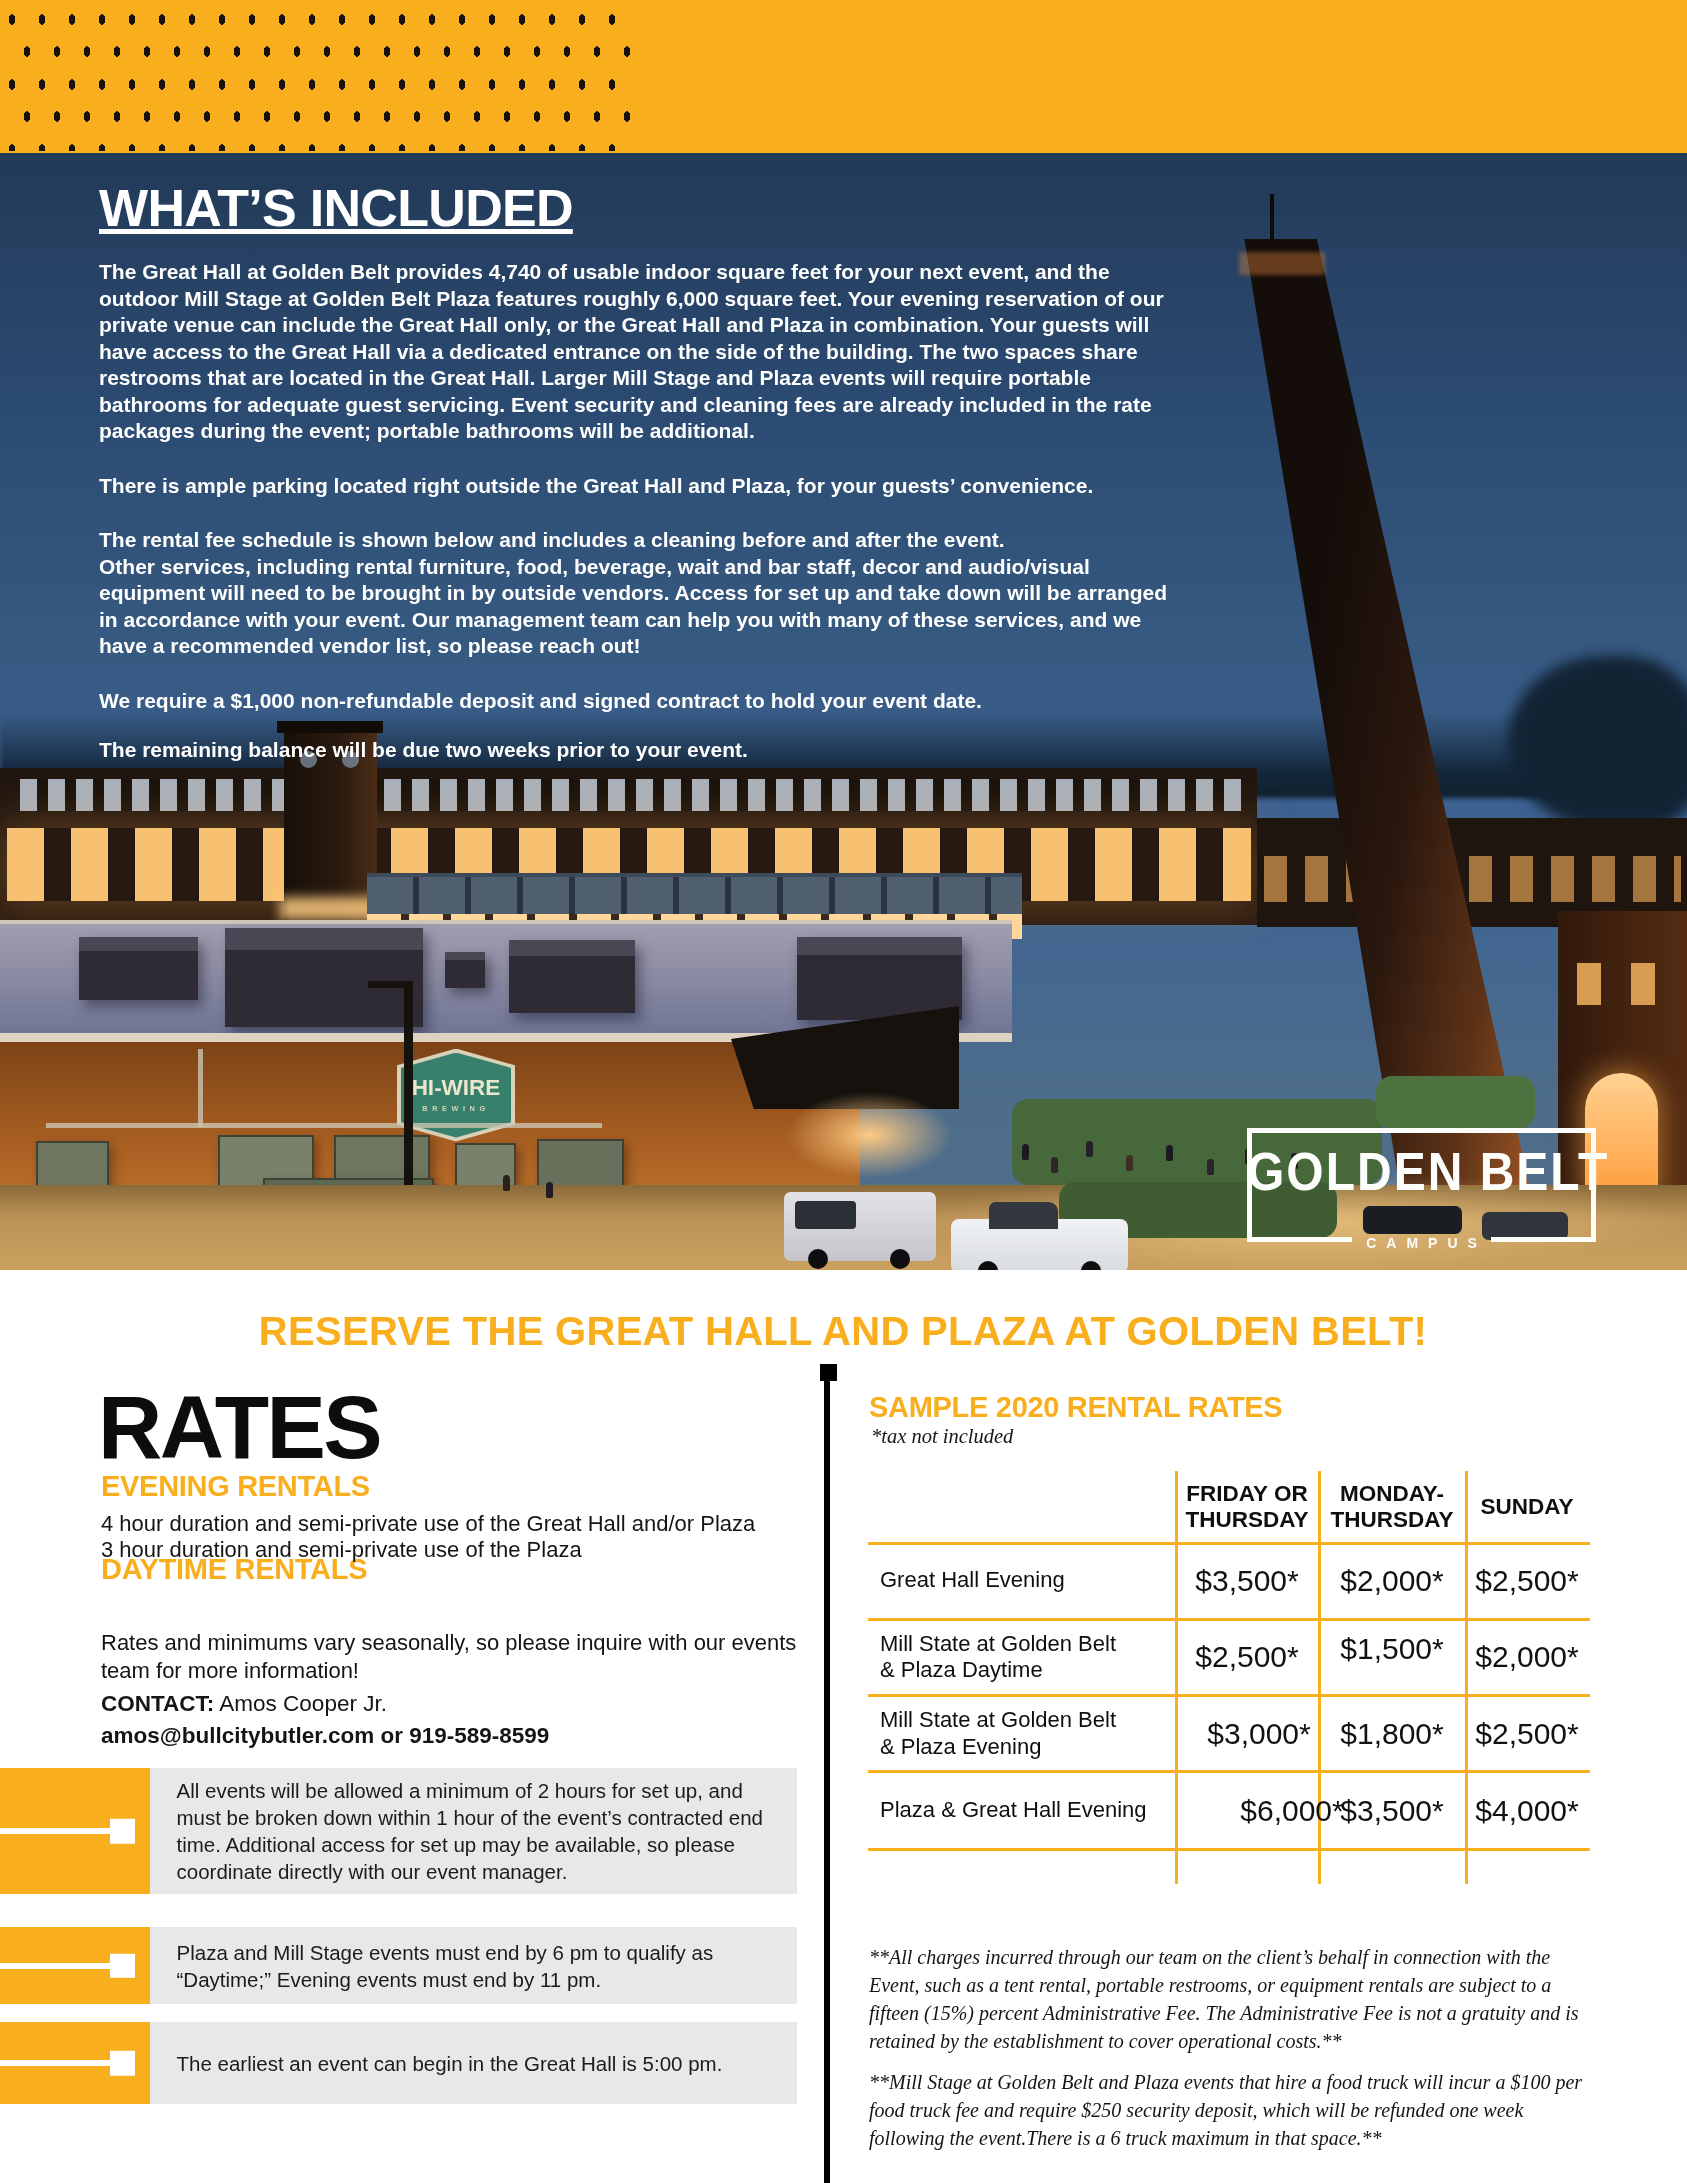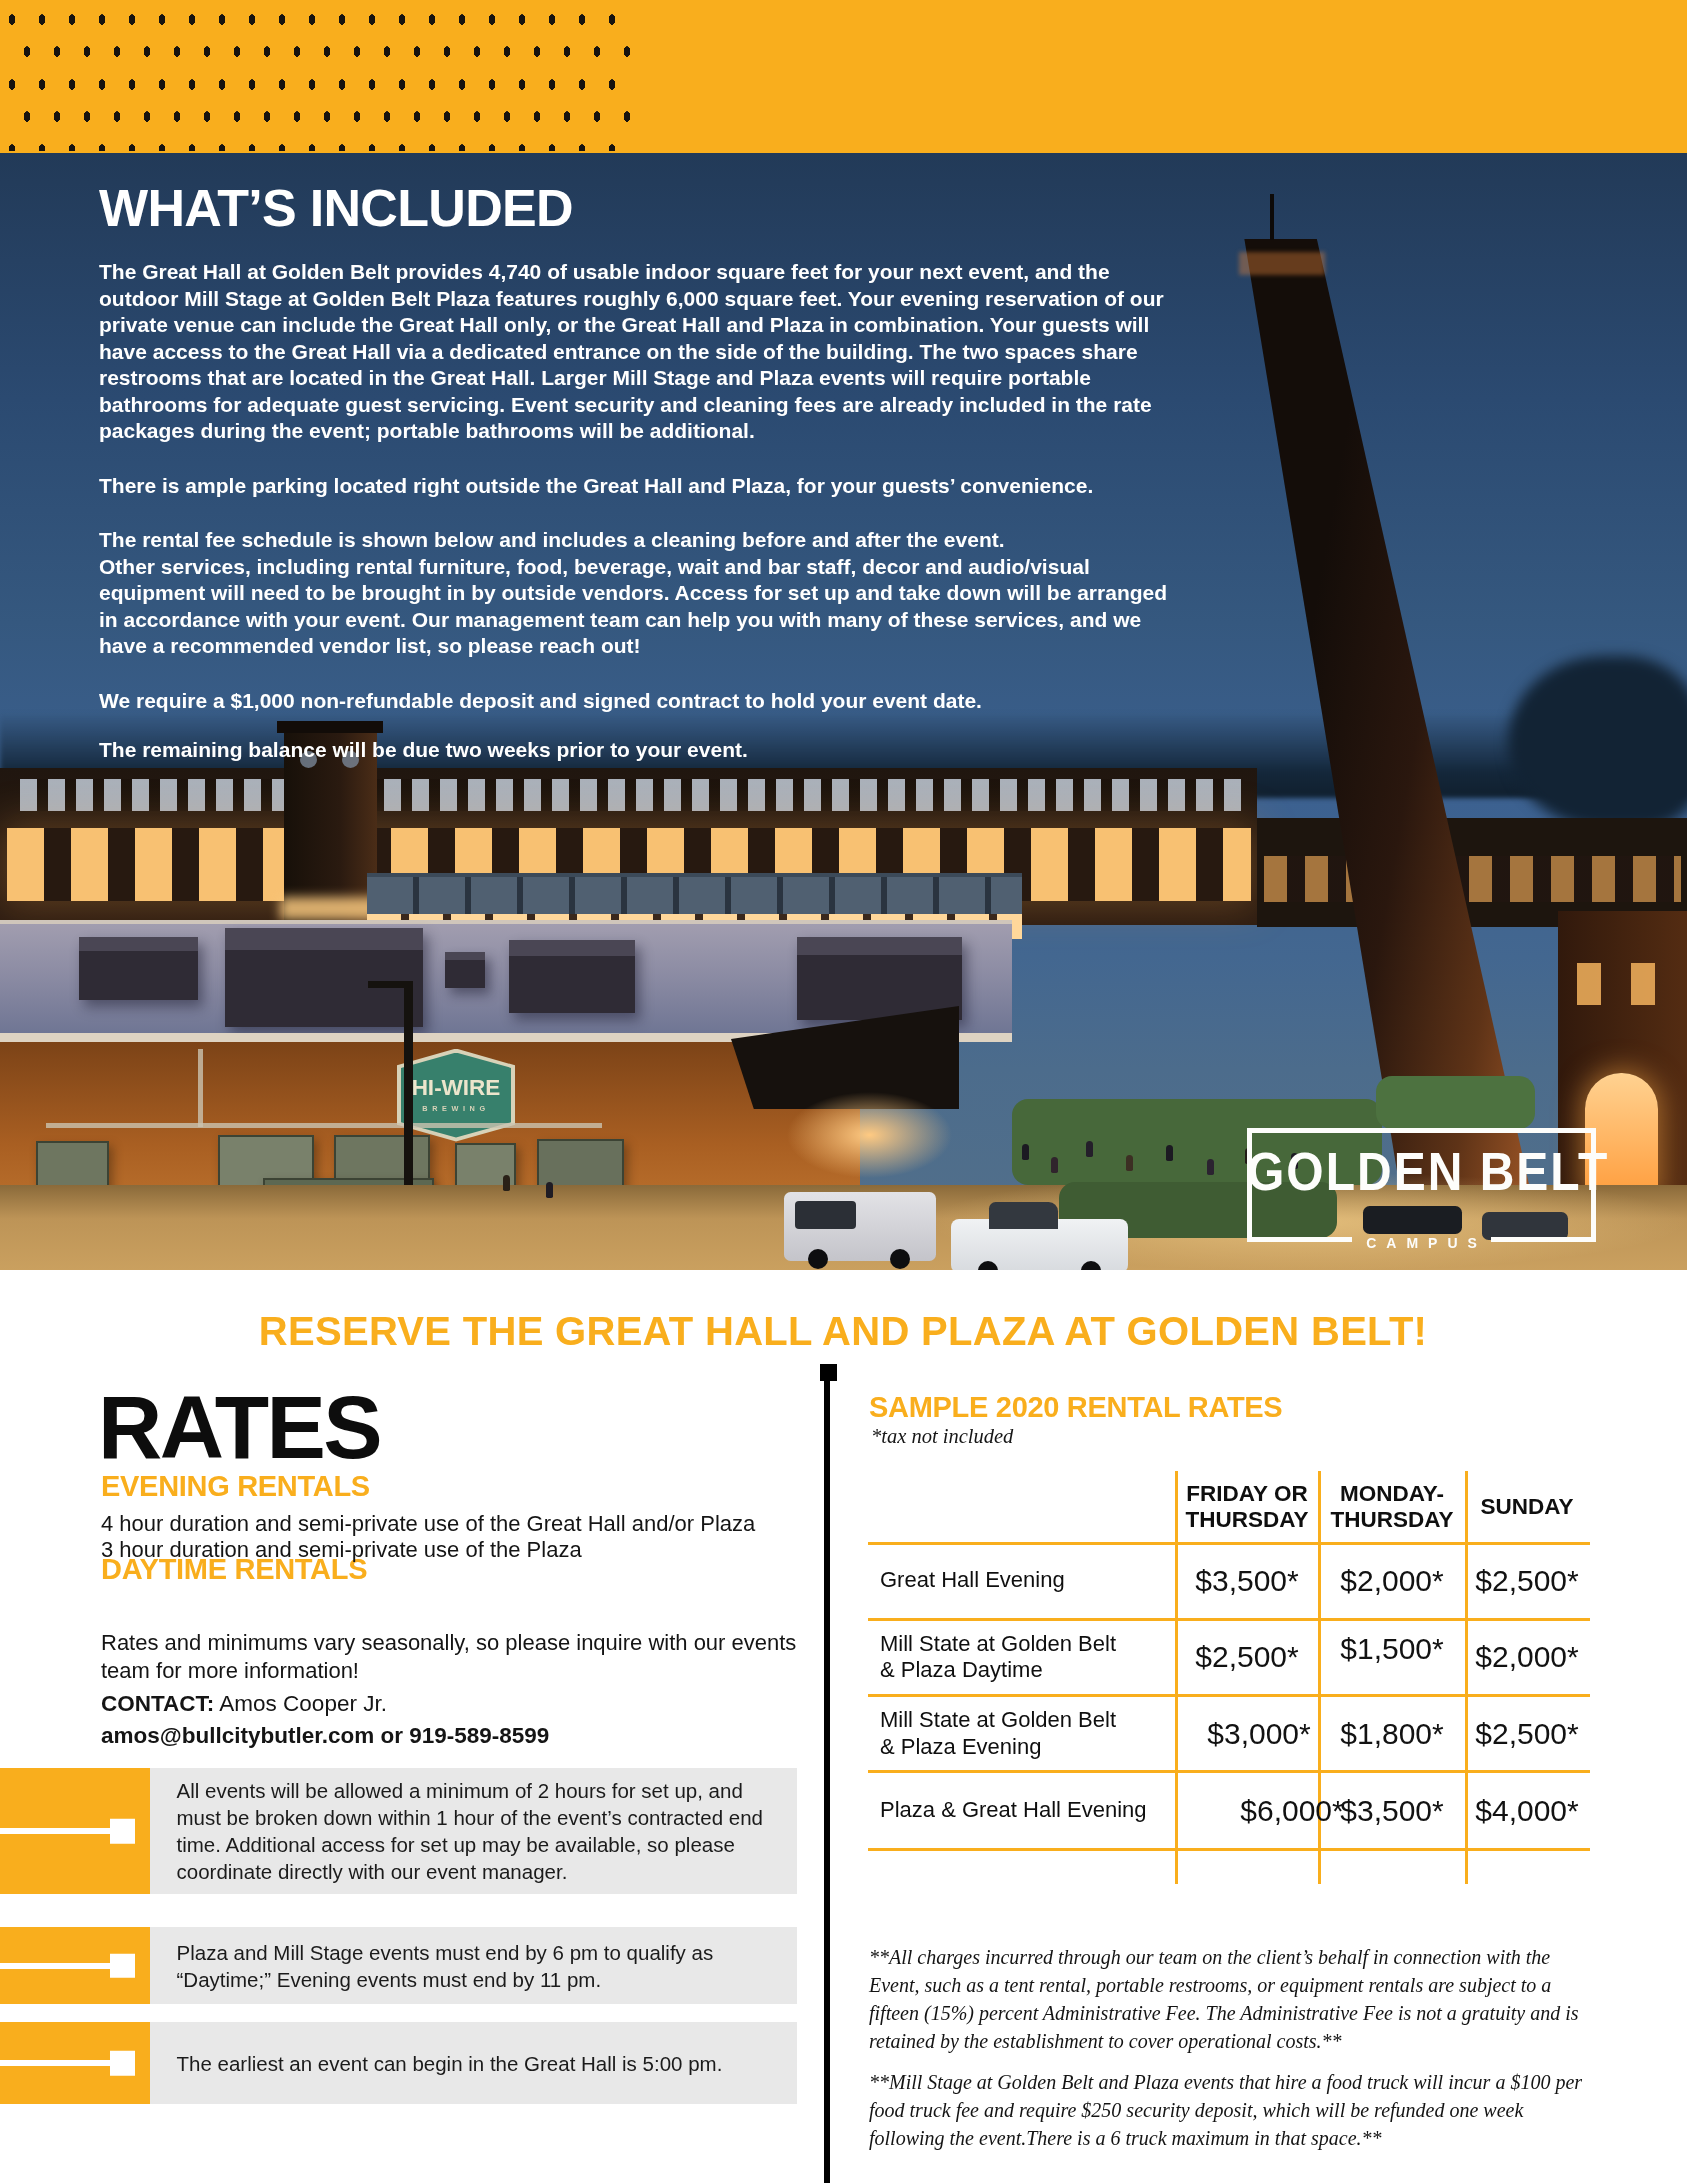--- a/index.html
+++ b/index.html
@@ -106,21 +106,21 @@
   .person{position:absolute;width:7.3px;height:16px;border-radius:4px 4px 2px 2px;}
 
   .logo-box{position:absolute;left:1247px;top:975px;width:349px;height:114px;}
   .logo-line{position:absolute;background:#fdfdfb;}
   .logo-text{position:absolute;left:0;top:16px;width:100%;text-align:center;
     font-size:48px;font-weight:700;color:#fdfdfb;letter-spacing:2px;transform:scaleY(1.12);white-space:nowrap;}
   .logo-campus{position:absolute;left:0;bottom:-9.3px;width:100%;text-align:center;
     font-size:14px;font-weight:700;color:#fdfdfb;letter-spacing:10px;text-indent:10px;}
 
   .photo-copy{position:absolute;left:99px;top:29px;width:1085px;color:#ffffff;}
-  .photo-copy h1{margin:0 0 25px 0;font-size:52px;font-weight:700;letter-spacing:-0.7px;line-height:1;}
+  .photo-copy h1{margin:0 0 25px 0;font-size:52px;font-weight:700;letter-spacing:-0.7px;line-height:1;text-decoration:underline;}
   .photo-copy p{margin:0;font-size:21px;font-weight:700;line-height:26.5px;}
   .photo-copy p.gap{margin-bottom:28px;}
   .photo-copy p.gap-sm{margin-bottom:22.5px;}
 
   
   .reserve{position:absolute;left:0;top:1309px;width:1686px;text-align:center;
     font-size:40px;font-weight:700;letter-spacing:0.3px;color:var(--yellow);}
 
   
   .div-cap{position:absolute;left:820px;top:1364px;width:17px;height:17px;background:#000;}

